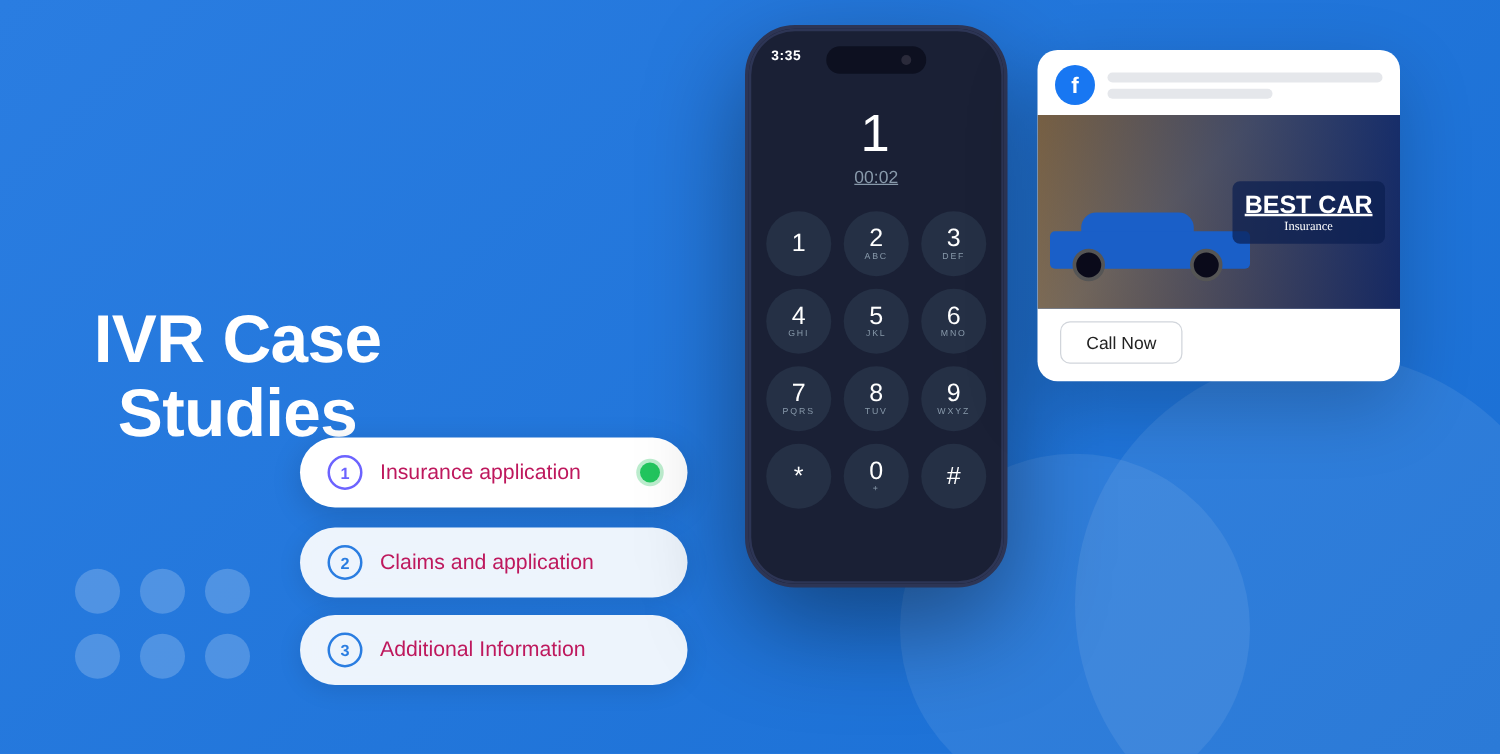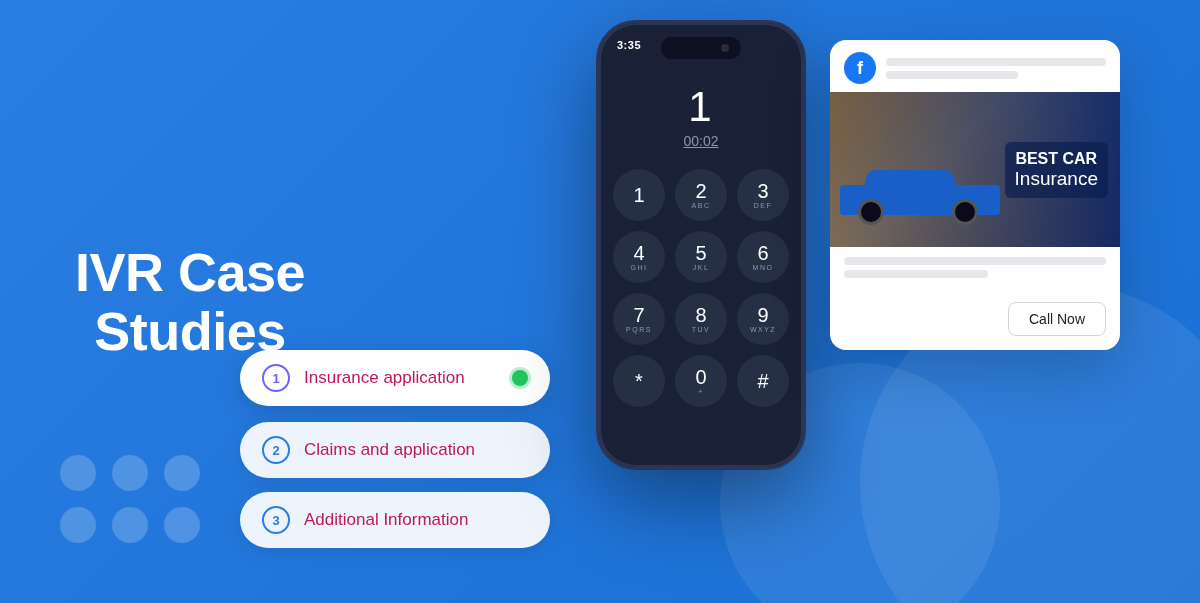--- a/index.html
+++ b/index.html
@@ -353,36 +353,38 @@
       position: absolute;
       right: 12px;
       top: 50%;
       transform: translateY(-50%);
       text-align: center;
       background: rgba(10,30,80,0.7);
       padding: 8px 10px;
       border-radius: 6px;
     }
     .ad-text-best {
-      font-size: 16px;
+      font-size: 20px;
       font-weight: 800;
       color: #fff;
       text-transform: uppercase;
+      text-decoration: underline;
     }
     .ad-text-insurance {
-      font-size: 19px;
+      font-size: 10px;
       font-weight: 400;
       color: #fff;
+      font-family: Liberation Serif, serif;
     }
 
     .ad-footer {
       padding: 10px 14px 14px;
       display: flex;
-      flex-direction: column;
-      gap: 24px;
+      flex-direction: row;
+      gap: 4px;
     }
     .ad-footer-lines {
       display: flex;
       flex-direction: column;
       gap: 5px;
     }
     .ad-footer-line {
       height: 8px;
       border-radius: 4px;
       background: #e5e7eb;

